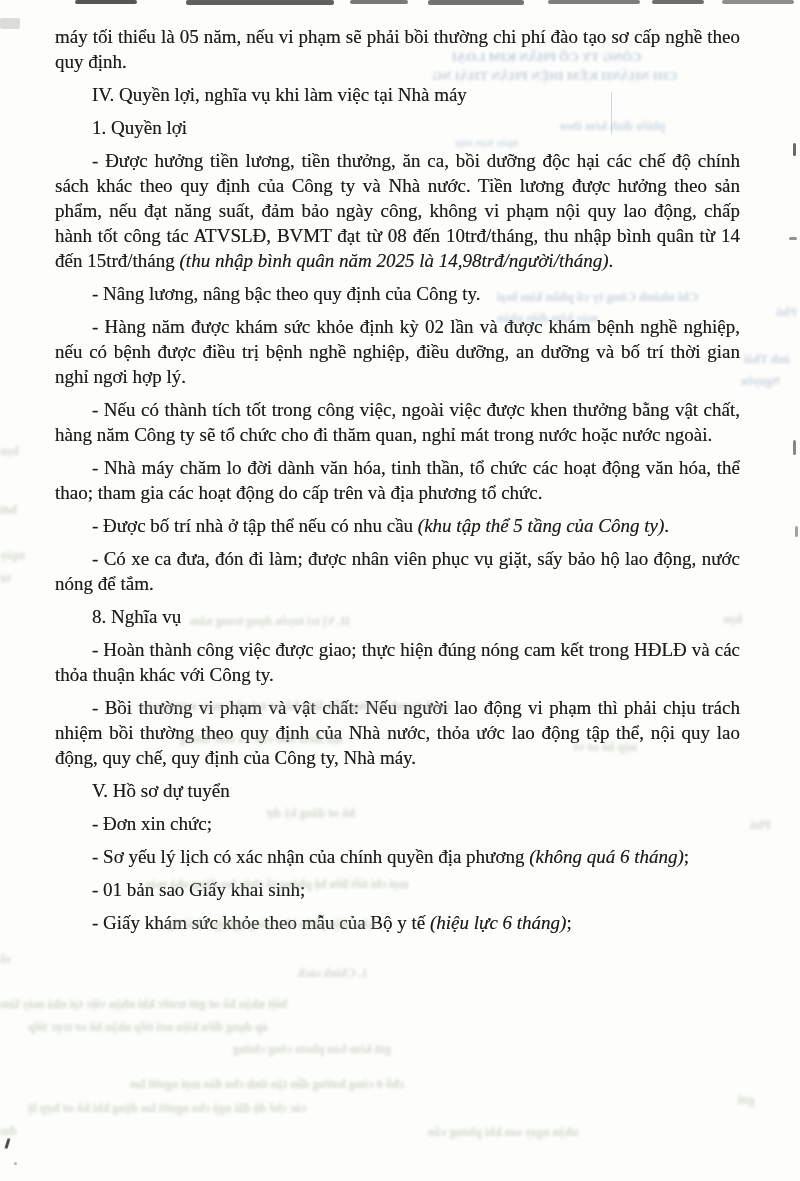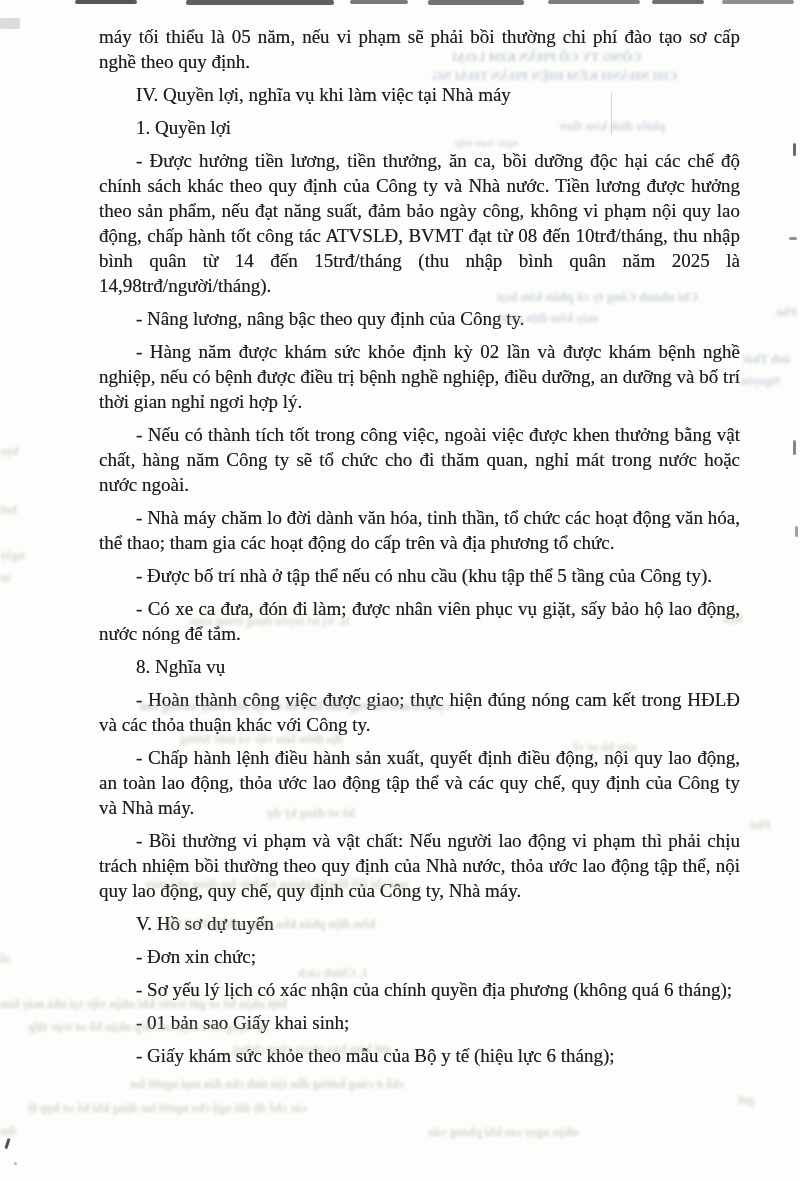--- a/index.html
+++ b/index.html
@@ -8,37 +8,36 @@
     background:#fdfdfb;
     font-family:"Liberation Serif","DejaVu Serif",serif;
     color:#1d1d1d;
     position:relative;
     overflow:hidden;
   }
   .page{
     position:absolute;inset:0;
     padding:24px 60px 0 55px;
     box-sizing:border-box;
-    margin-left:44px;
   }
   .page p{
     margin:0 0 8px 0;
     font-size:19px;
     line-height:25px;
     text-align:justify;
     text-indent:37px;
     text-shadow:0 0 .5px rgba(10,10,10,.55);
   }
   p.cont{text-indent:0;}
   p.hd{
     font-weight:normal;
     text-align:left;
     margin:2px 0 8px 0;
   }
-  .it{}
+  .it{font-style:italic;}
   
   .bleed{
     position:absolute;
     display:inline-block;
     white-space:nowrap;
     transform:scaleX(-1);
     filter:blur(1.8px);
     font-weight:bold;
     pointer-events:none;
     font-family:"Liberation Serif","DejaVu Serif",serif;
@@ -69,21 +68,20 @@
   <p><span>- Nhà máy chăm lo đời dành văn hóa, tinh thần, tổ chức các hoạt động văn hóa, thể thao; tham gia các hoạt động do cấp trên và địa phương tổ chức.</span><span class="it"></span><span></span></p>
 
   <p><span>- Được bố trí nhà ở tập thể nếu có nhu cầu </span><span class="it">(khu tập thể 5 tầng của Công ty)</span><span>.</span></p>
 
   <p><span>- Có xe ca đưa, đón đi làm; được nhân viên phục vụ giặt, sấy bảo hộ lao động, nước nóng để tắm.</span><span class="it"></span><span></span></p>
 
   <p class="hd">8. Nghĩa vụ</p>
 
   <p><span>- Hoàn thành công việc được giao; thực hiện đúng nóng cam kết trong HĐLĐ và các thỏa thuận khác với Công ty.</span><span class="it"></span><span></span></p>
 
-  <p><span>- Chấp hành lệnh điều hành sản xuất, quyết định điều động, nội quy lao động, an toàn lao động, thỏa ước lao động tập thể và các quy chế, quy định của Công ty và Nhà máy.</span><span class="it"></span><span></span></p>
 
   <p><span>- Bồi thường vi phạm và vật chất: Nếu người lao động vi phạm thì phải chịu trách nhiệm bồi thường theo quy định của Nhà nước, thỏa ước lao động tập thể, nội quy lao động, quy chế, quy định của Công ty, Nhà máy.</span><span class="it"></span><span></span></p>
 
   <p class="hd">V. Hồ sơ dự tuyển</p>
 
   <p><span>- Đơn xin chức;</span><span class="it"></span><span></span></p>
 
   <p><span>- Sơ yếu lý lịch có xác nhận của chính quyền địa phương </span><span class="it">(không quá 6 tháng)</span><span>;</span></p>
 
   <p><span>- 01 bản sao Giấy khai sinh;</span><span class="it"></span><span></span></p>

